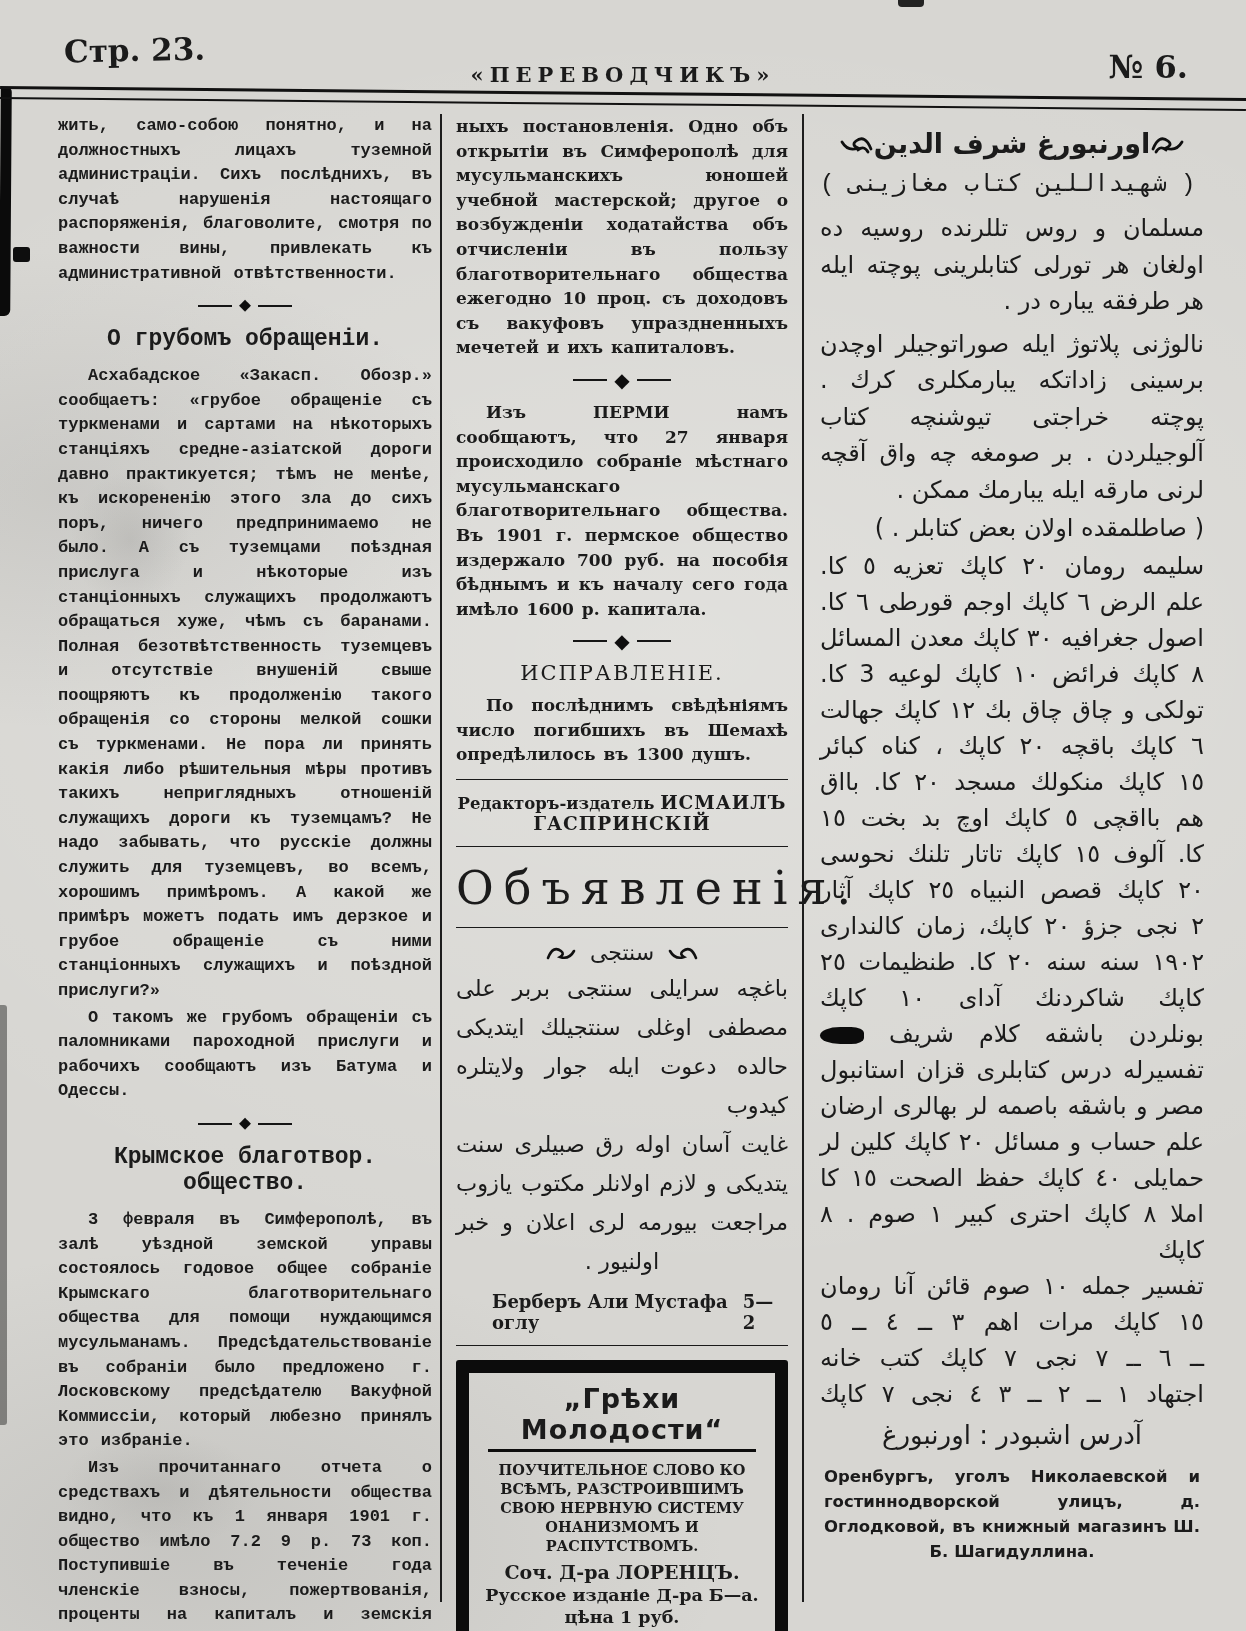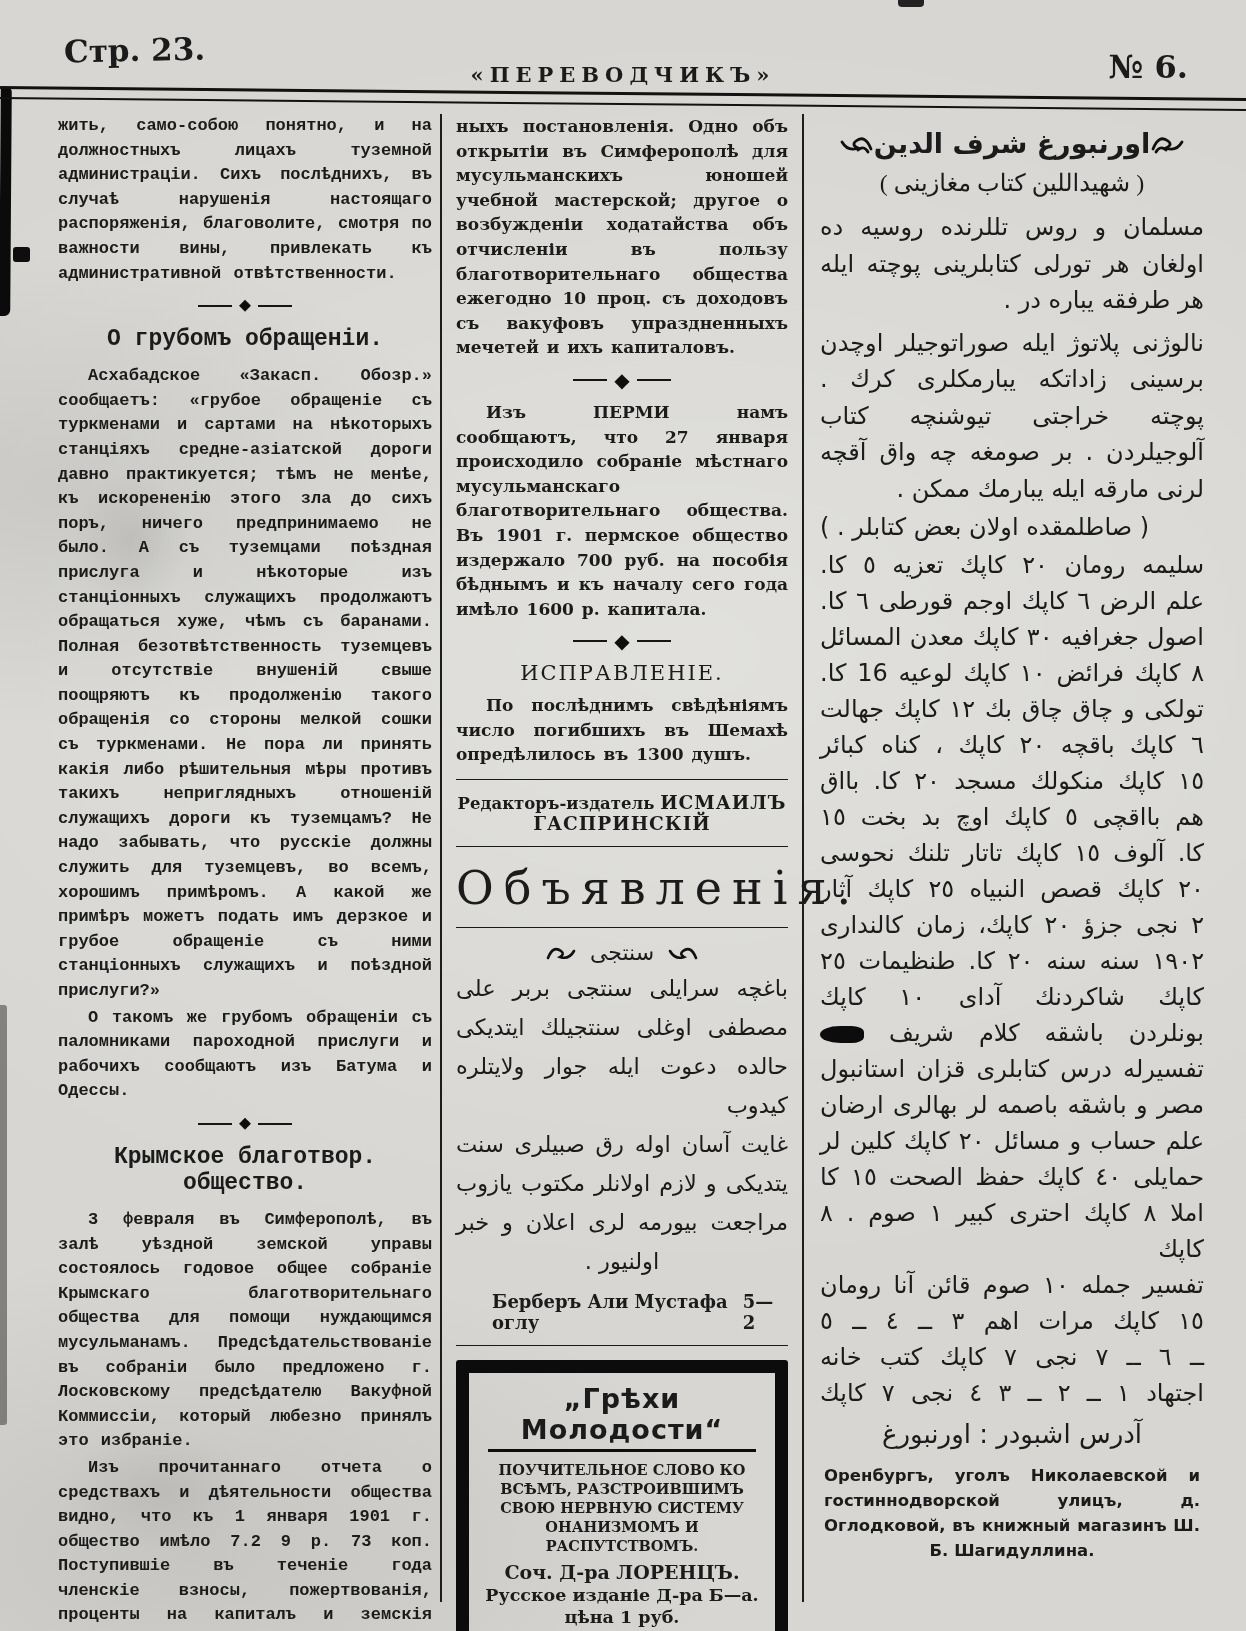--- a/index.html
+++ b/index.html
@@ -61,23 +61,23 @@
   .ad-title{font-family:"DejaVu Sans", sans-serif;font-weight:bold;font-size:27px;text-align:center;letter-spacing:1px;margin:2px 0 4px 0;}
   .ad-title-rule{border:none;border-top:3.5px solid #0d0d0d;width:94%;margin:2px auto 8px auto;}
   .ad-sub{font-weight:bold;font-size:14.5px;text-align:center;line-height:19px;margin:0 0 6px 0;}
   .ad-author{font-weight:bold;font-size:19px;text-align:center;margin:2px 0;}
   .ad-edition{font-weight:bold;font-size:17.5px;text-align:center;margin:2px 0;}
   .ad-price{font-weight:bold;font-size:17.5px;text-align:center;margin:2px 0 8px 0;}
 
   
   .c3-head-row{display:flex;align-items:center;justify-content:center;margin:0 0 10px 0;}
   .c3-head{font-family:"DejaVu Sans", sans-serif;direction:rtl;font-size:27px;font-weight:bold;}
-  .c3-sub{font-family:Liberation Serif, serif;direction:rtl;font-size:24px;text-align:center;margin:0 0 12px 0;}
+  .c3-sub{font-family:Liberation Mono, monospace;direction:rtl;font-size:24px;text-align:left;margin:0 0 12px 0;}
   .c3-p{font-size:24px;line-height:36.5px;text-align:justify;margin:0 0 6px 0;}
-  .c3-label{font-size:24px;text-align:left;margin:4px 0 6px 0;}
+  .c3-label{font-size:24px;text-align:right;margin:4px 0 6px 0;}
   .c3-line{font-size:24px;line-height:36px;text-align:justify;text-align-last:justify;}
   .manicule{display:inline-block;width:44px;height:17px;background:#0c0c0c;border-radius:55% 35% 35% 55%/60% 45% 45% 60%;vertical-align:middle;}
   .c3-addr-ar{font-size:26px;text-align:center;text-align-last:center;margin:8px 0 14px 0;}
   .c3-addr-ru{font-size:16.5px;line-height:25px;font-weight:bold;text-align:justify;text-align-last:center;margin:0 4px;}
 </style>
 </head>
 <body>
 
 <div class="page">
 
@@ -184,21 +184,21 @@
         </span>
       </div>
       <div class="c3-sub">( شهيداللين كتاب مغازينى )</div>
       <p class="c3-p">مسلمان و روس تللرنده روسيه ده اولغان هر تورلى كتابلرينى پوچته ايله هر طرفقه يباره در .</p>
       <p class="c3-p">نالوژنى پلاتوژ ايله صوراتوجيلر اوچدن برسينى زاداتكه يبارمكلرى كرك . پوچته خراجتى تيوشنچه كتاب آلوجيلردن . بر صومغه چه واق آقچه لرنى مارقه ايله يبارمك ممكن .</p>
       <div class="c3-label">( صاطلمقده اولان بعض كتابلر . )</div>
       <div>
         <div class="c3-line">سليمه رومان ٢٠ كاپك تعزيه ٥ كا.</div>
         <div class="c3-line">علم الرض ٦ كاپك اوجم قورطى ٦ كا.</div>
         <div class="c3-line">اصول جغرافيه ٣٠ كاپك معدن المسائل</div>
-        <div class="c3-line">٨ كاپك فرائض ١٠ كاپك لوعيه 16 كا.</div>
+        <div class="c3-line">٨ كاپك فرائض ١٠ كاپك لوعيه 3 كا.</div>
         <div class="c3-line">تولكى و چاق چاق بك ١٢ كاپك جهالت</div>
         <div class="c3-line">٦ كاپك باقچه ٢٠ كاپك ، كناه كبائر</div>
         <div class="c3-line">١٥ كاپك منكولك مسجد ٢٠ كا. بااق</div>
         <div class="c3-line">هم بااقچى ٥ كاپك اوچ بد بخت ١٥</div>
         <div class="c3-line">كا. آلوف ١٥ كاپك تاتار تلنك نحوسى</div>
         <div class="c3-line">٢٠ كاپك قصص النبياه ٢٥ كاپك آثار</div>
         <div class="c3-line">٢ نجى جزؤ ٢٠ كاپك، زمان كالندارى</div>
         <div class="c3-line">١٩٠٢ سنه سنه ٢٠ كا. طنظيمات ٢٥</div>
         <div class="c3-line">كاپك شاكردنك آداى ١٠ كاپك</div>
       </div>

